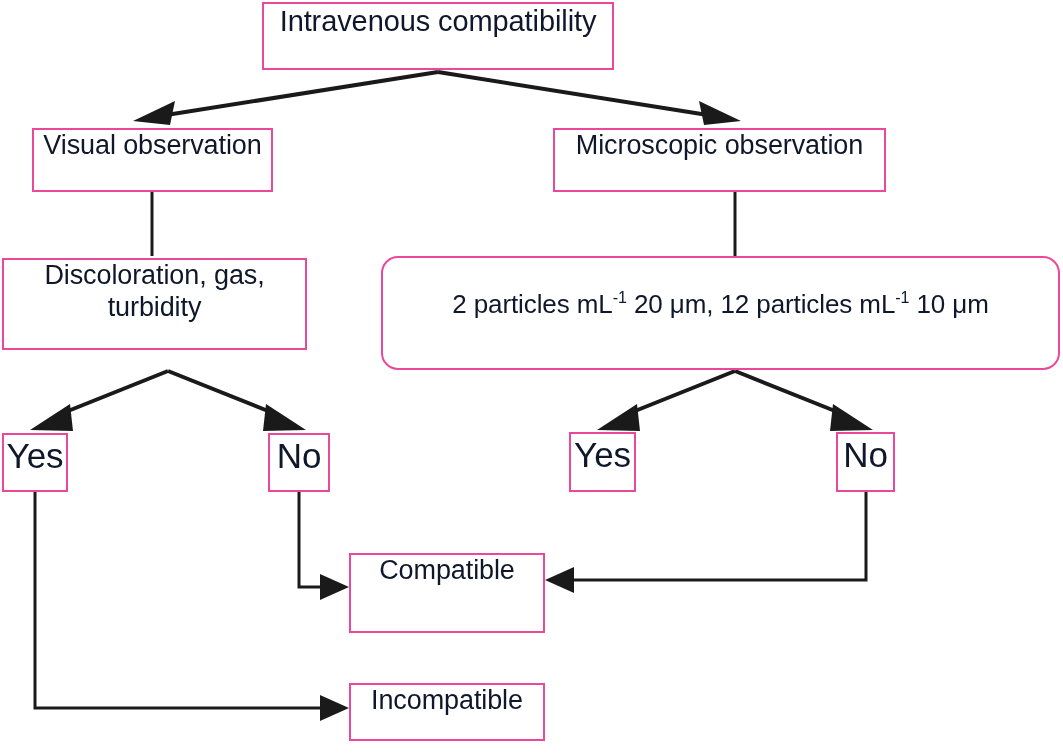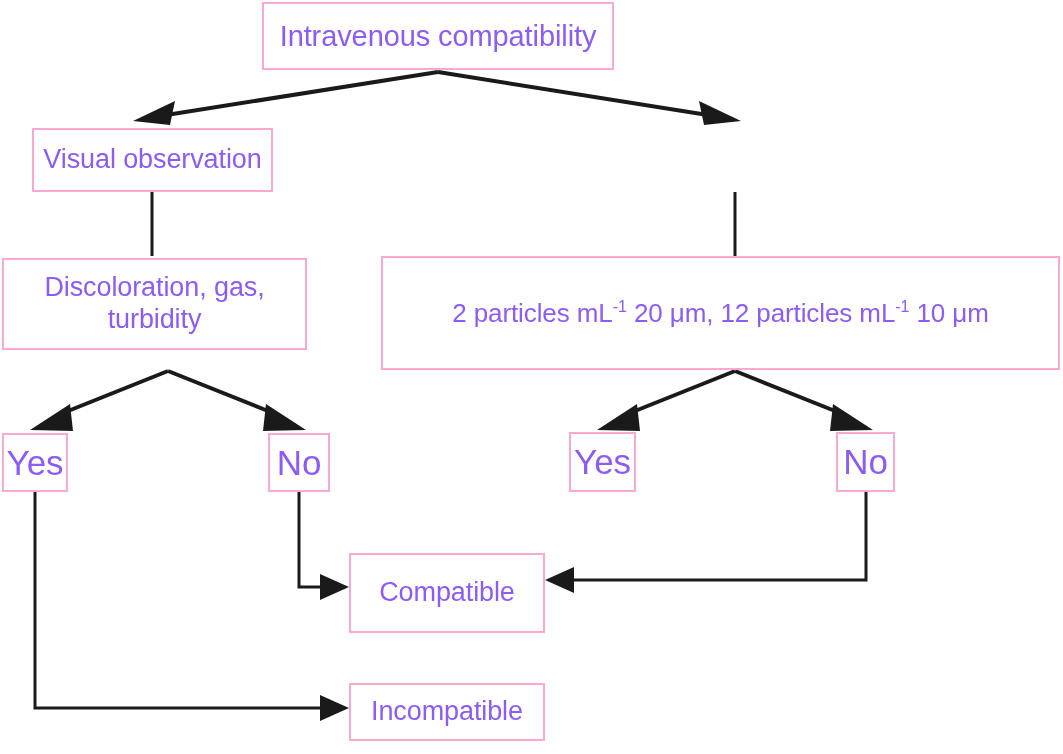--- a/index.html
+++ b/index.html
@@ -20,27 +20,26 @@
   #flow-svg {
     position: absolute;
     left: 0;
     top: 0;
     width: 1063px;
     height: 754px;
   }
   .node-box {
     position: absolute;
     box-sizing: border-box;
-    border: 2px solid #f9a8d4;
+    border: 2px solid #ec4899;
     background: #ffffff;
     display: flex;
-    align-items: center;
     justify-content: center;
     text-align: center;
-    color: #8b5cf6;
+    color: #0f172a;
     line-height: 1.18;
     letter-spacing: -0.1px;
   }
   .node-text {
     display: block;
     padding: 0 6px;
     white-space: pre-line;
   }
   .t-root      { font-size: 29px; }
   .t-branch    { font-size: 27px; }
@@ -113,27 +112,30 @@
   </svg>
 
   <div class="node-box" style="left:262px; top:2px; width:352px; height:68px;">
     <span class="node-text t-root">Intravenous compatibility</span>
   </div>
 
   <div class="node-box" style="left:32px; top:128px; width:241px; height:64px;">
     <span class="node-text t-branch">Visual observation</span>
   </div>
 
+  <div class="node-box" style="left:553px; top:128px; width:333px; height:64px;">
+    <span class="node-text t-branch">Microscopic observation</span>
+  </div>
 
   <div class="node-box" style="left:2px; top:258px; width:305px; height:92px;">
     <span class="node-text t-crit-left">Discoloration, gas,
 turbidity</span>
   </div>
 
-  <div class="node-box" style="left:381px; top:256px; width:679px; height:114px;">
+  <div class="node-box" style="left:381px; top:256px; width:679px; height:114px;border-radius:17px;">
     <span class="node-text t-crit-right">
       <span class="crit-right-line"><span>2 particles mL</span><sup class="exp">-1</sup><span> 20 μm, 12 particles mL</span><sup class="exp">-1</sup><span> 10 μm</span></span>
     </span>
   </div>
 
   <div class="node-box" style="left:2px; top:433px; width:66px; height:59px;">
     <span class="node-text t-yn">Yes</span>
   </div>
 
   <div class="node-box" style="left:268px; top:433px; width:62px; height:59px;">

